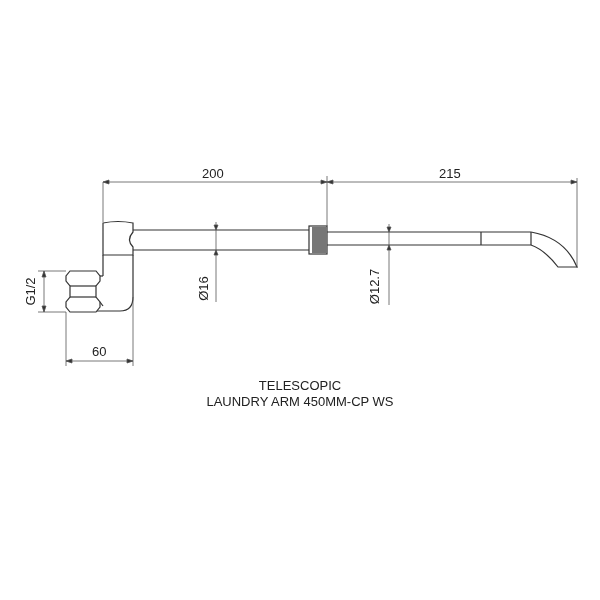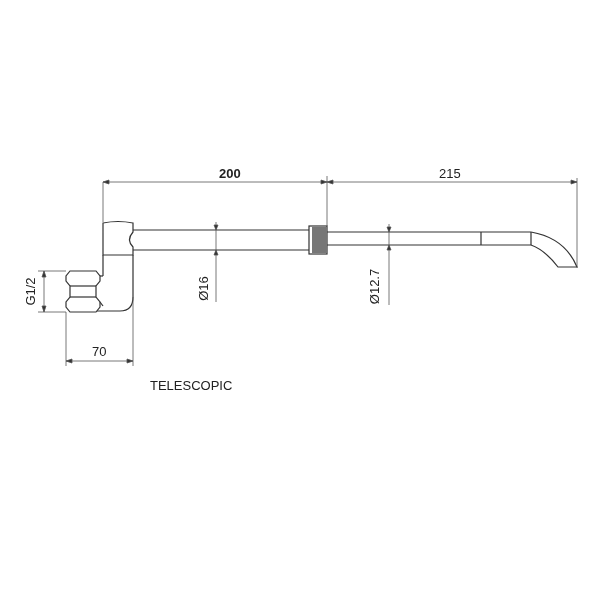--- a/index.html
+++ b/index.html
@@ -2,21 +2,21 @@
 <html><head>
 <meta charset="utf-8">
 <style>
   html, body { margin: 0; padding: 0; background: #ffffff; }
   body { width: 600px; height: 600px; position: relative; overflow: hidden;
          font-family: "Liberation Sans", sans-serif; color: #111; }
   svg { position: absolute; left: 0; top: 0; }
   .dim-text { position: absolute; font-size: 13px; color: #222; line-height: 1; }
   .vert { transform: rotate(-90deg); transform-origin: center center; white-space: nowrap; }
   .caption { position: absolute; left: 150px; width: 300px; top: 378px;
-             text-align: left; font-size: 13px; line-height: 16px; color: #222; }
+             text-align: center; font-size: 13px; line-height: 16px; color: #222; }
   .caption div { white-space: nowrap; }
 </style>
 </head>
 <body>
 
 <svg width="600" height="600" viewBox="0 0 600 600">
   <g fill="none" stroke="#333" stroke-width="1.2">
 
     <path d="M103,223 L103,255 L133,255 L133,247 Q126,240 133,232 L133,223 Q118,220 103,223 Z"></path>
 
@@ -66,22 +66,23 @@
     <polygon points="44,312 42,306 46,306"></polygon>
 
     <line x1="66" y1="312" x2="66" y2="366"></line>
     <line x1="133" y1="297" x2="133" y2="366"></line>
     <line x1="66" y1="361" x2="133" y2="361"></line>
     <polygon points="66,361 72,359 72,363"></polygon>
     <polygon points="133,361 127,359 127,363"></polygon>
   </g>
 </svg>
 
-<div class="dim-text" style="left:219px; top:167px;font-weight:bold;">200</div>
+<div class="dim-text" style="left:202px; top:167px;">200</div>
 <div class="dim-text" style="left:439px; top:167px;">215</div>
-<div class="dim-text" style="left:92px; top:345px;">70</div>
+<div class="dim-text" style="left:92px; top:345px;">60</div>
 <div class="dim-text vert" style="left:16px; top:285px;">G1/2</div>
 <div class="dim-text vert" style="left:191px; top:282px;">Ø16</div>
 <div class="dim-text vert" style="left:357px; top:280px;">Ø12.7</div>
 
 <div class="caption">
   <div>TELESCOPIC</div>
+  <div>LAUNDRY ARM 450MM-CP WS</div>
 </div>
 
 </body></html>

